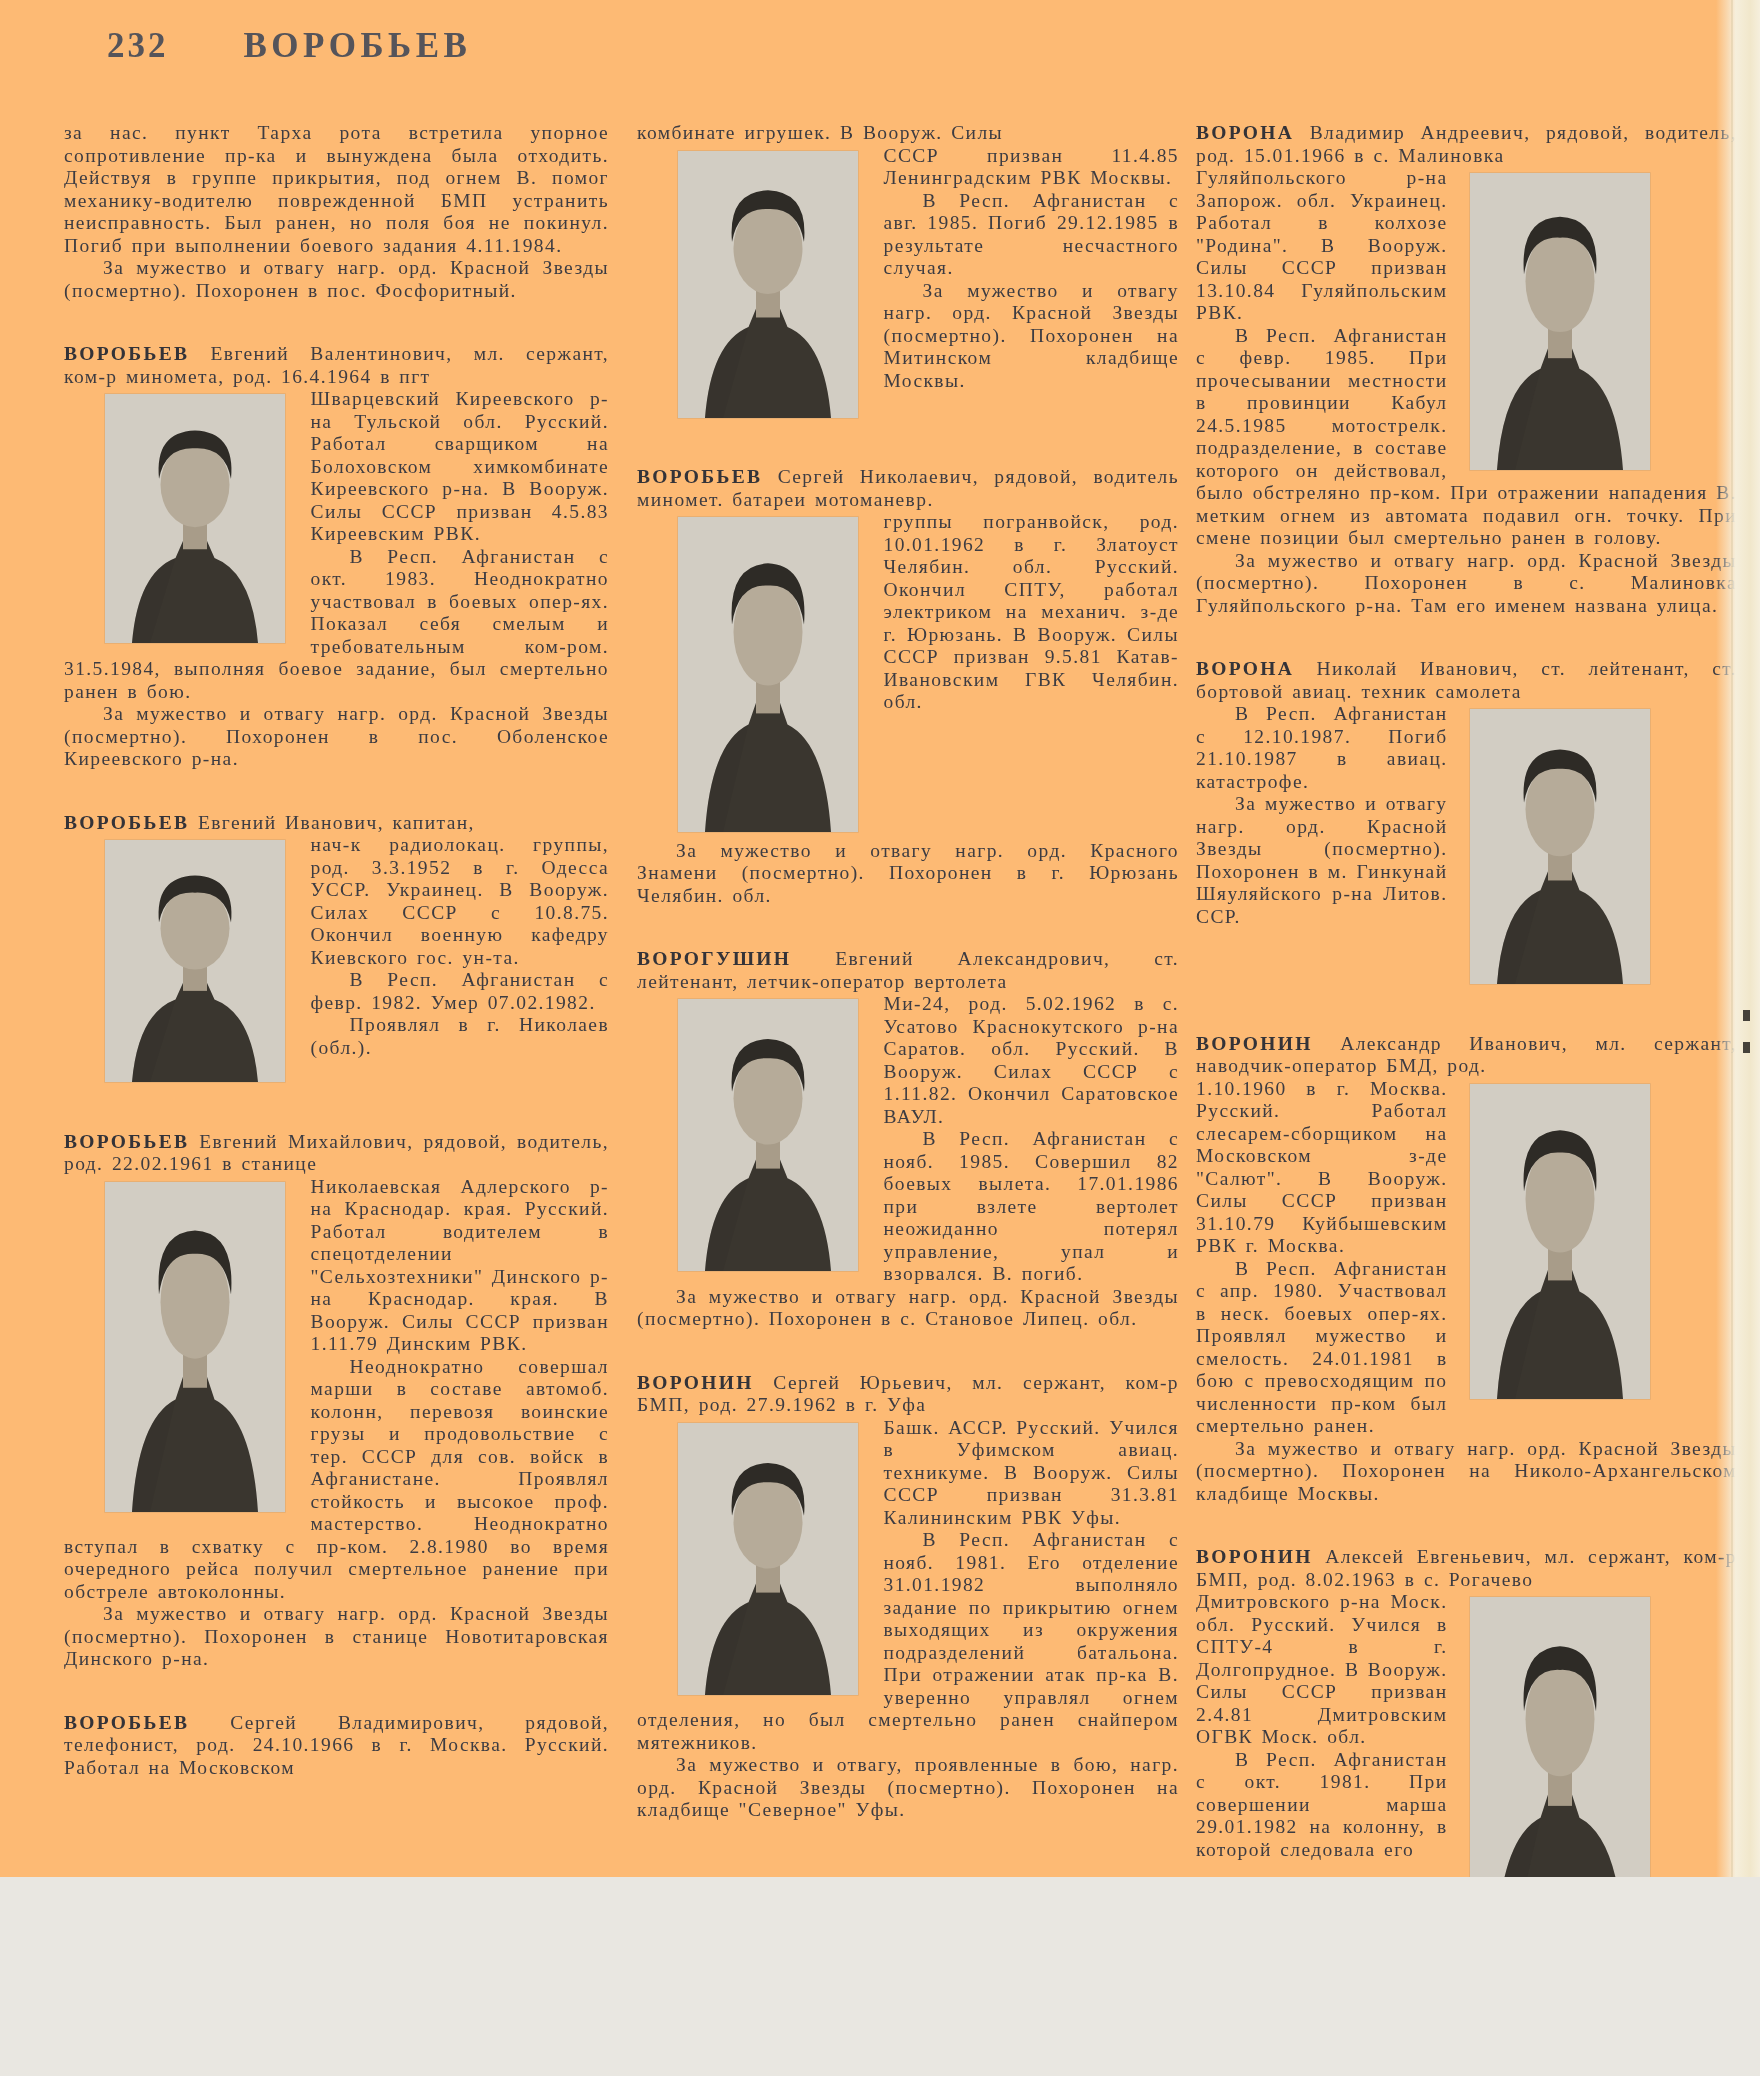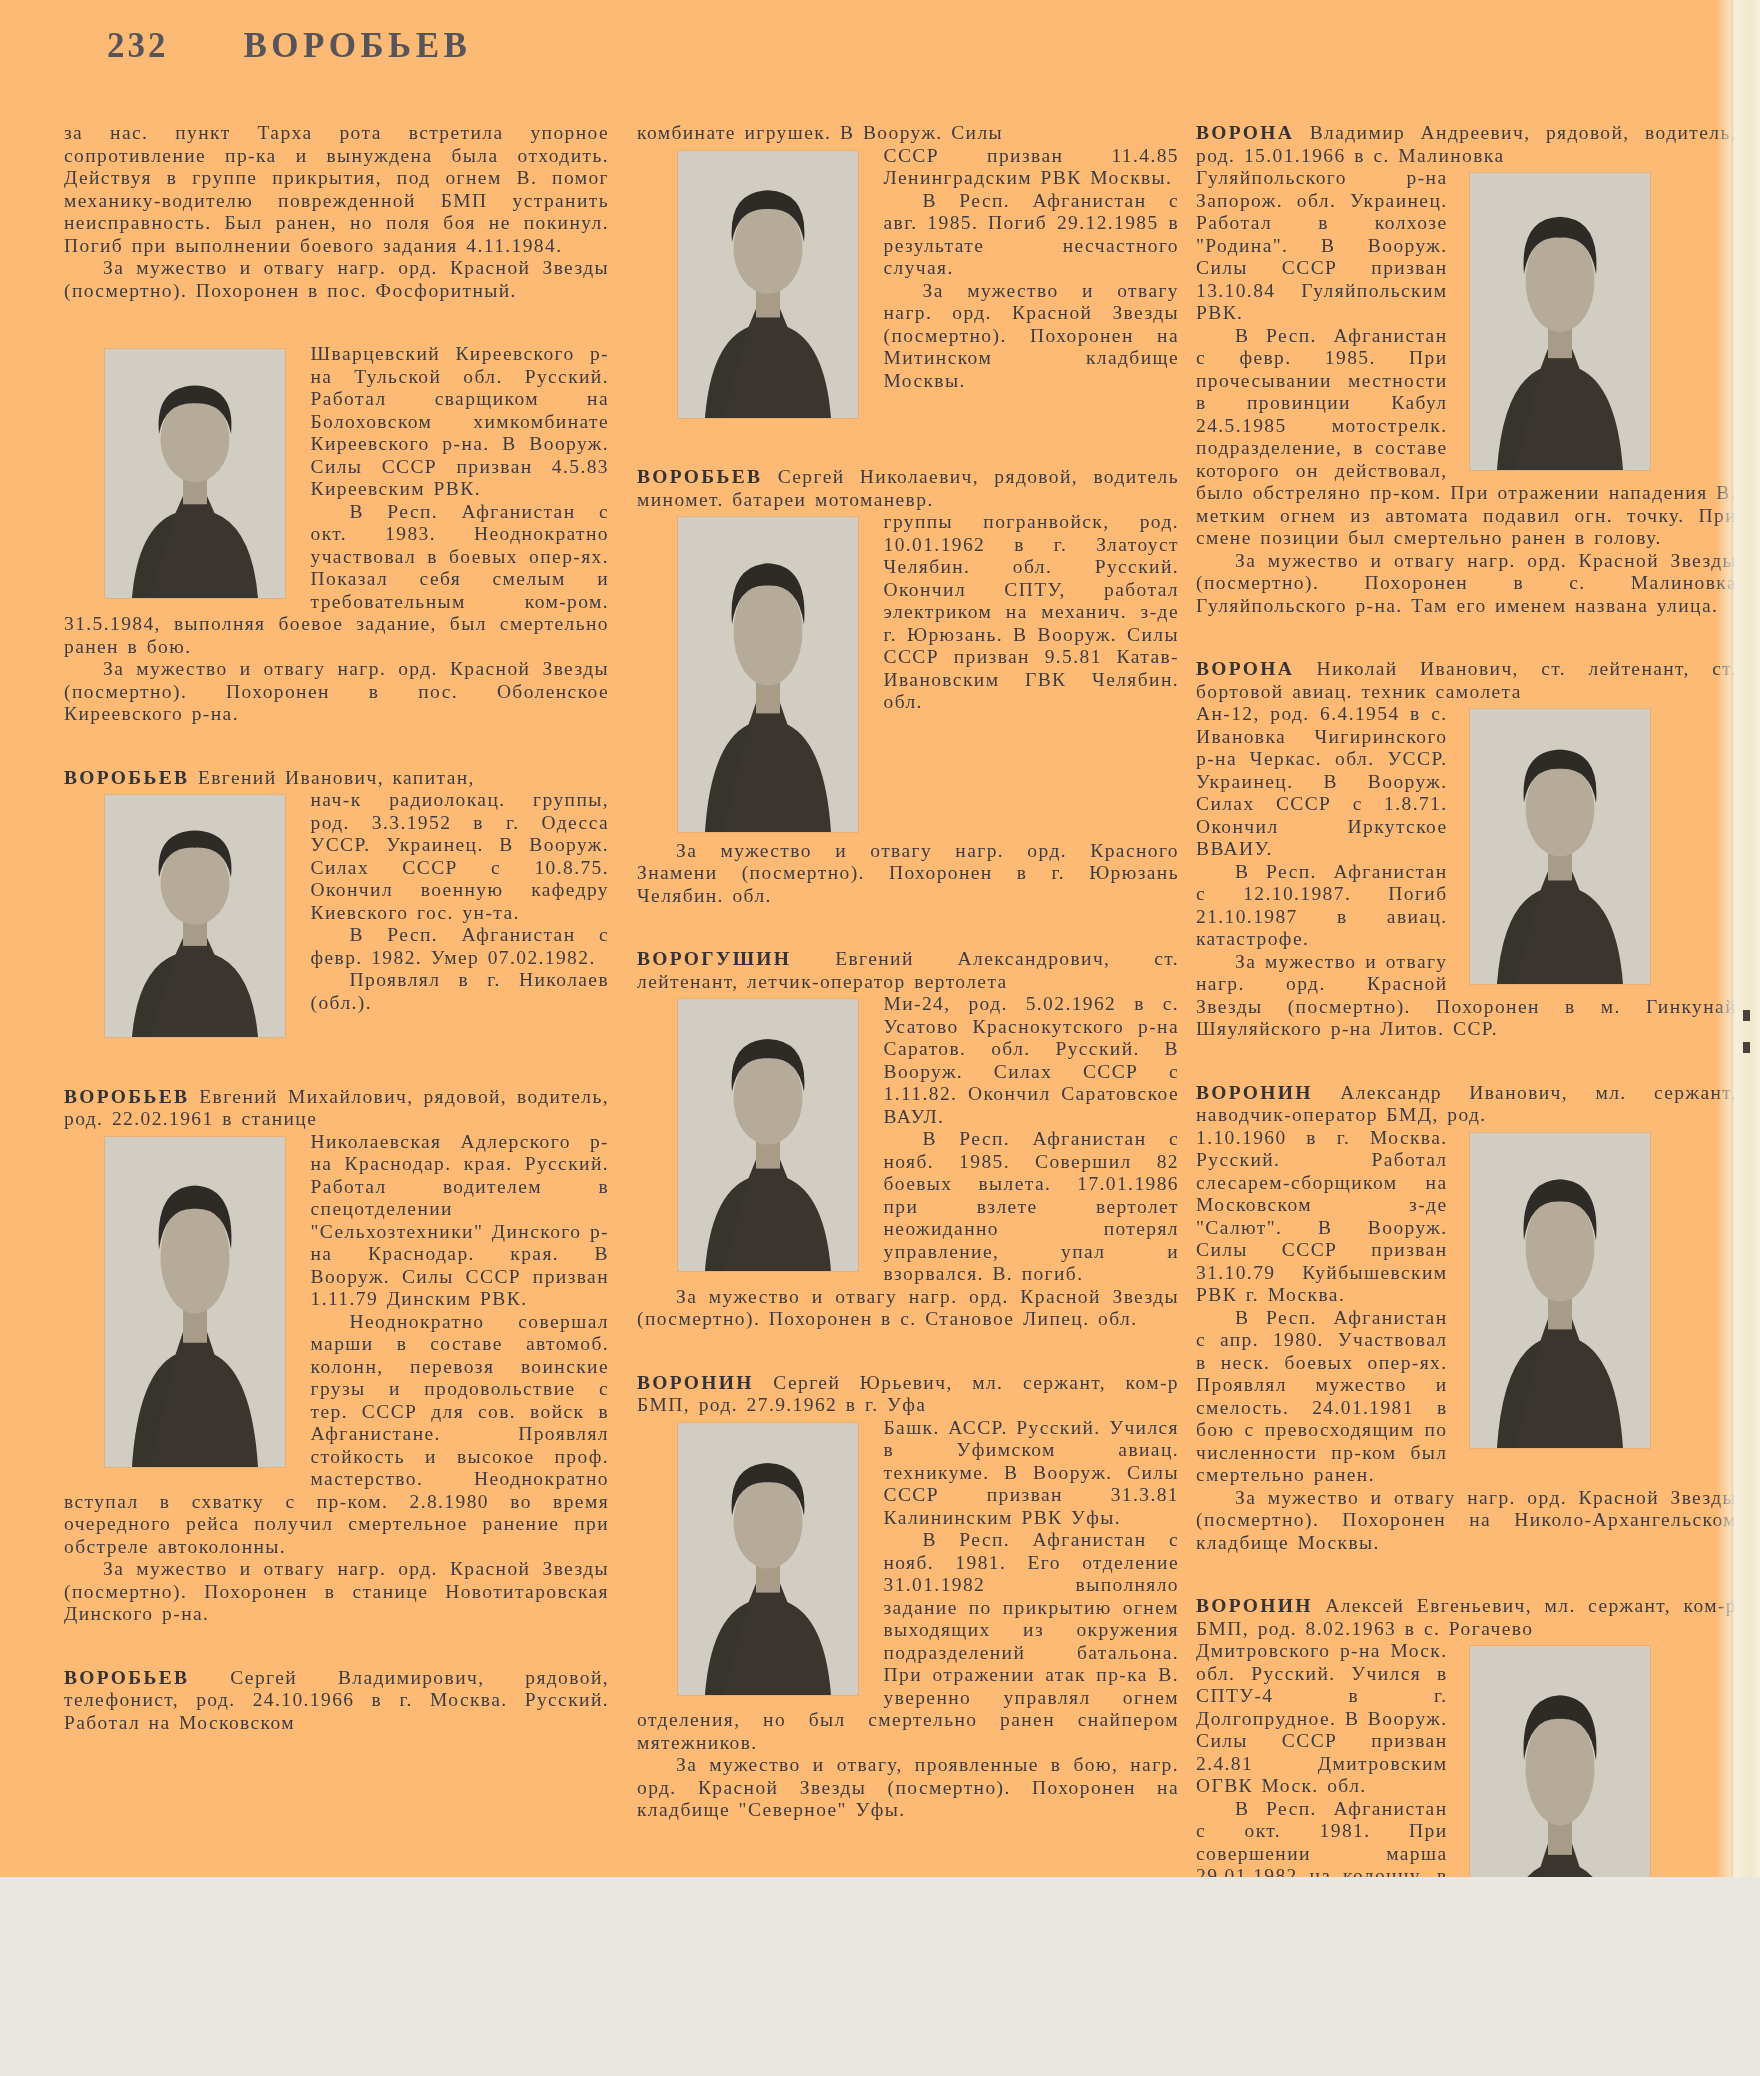--- a/index.html
+++ b/index.html
@@ -65,20 +65,21 @@
     <span>232</span>
     <span class="rh">ВОРОБЬЕВ</span>
   </div>
 
   <div class="column" id="col1">
       <div class="entry">
         <p class="para head-para"><span>за нас. пункт Тарха рота встретила упорное сопротивление пр-ка и вынуждена была отходить. Действуя в группе прикрытия, под огнем В. помог механику-водителю поврежденной БМП устранить неисправность. Был ранен, но поля боя не покинул. Погиб при выполнении боевого задания 4.11.1984.</span></p>
         <p class="para ind below">За мужество и отвагу нагр. орд. Красной Звезды (посмертно). Похоронен в пос. Фосфоритный.</p>
       </div>
       <div class="entry">
+        <p class="para head-para"><b>ВОРОБЬЕВ</b> <span>Евгений Валентинович, мл. сержант, ком-р миномета, род. 16.4.1964 в пгт</span></p>
         <div class="photo photo-left" id="photo-vorobyov-ev">
           <svg viewBox="0 0 120 170" preserveAspectRatio="none" aria-hidden="true">
             <rect x="0" y="0" width="120" height="170" fill="#d7d3c9"></rect>
             <rect x="0" y="0" width="120" height="170" fill="#c9c4b8" opacity="0.35"></rect>
             <path d="M18 170 Q22 122 47 112 L53 98 L67 98 L73 112 Q98 122 102 170 Z" fill="#3a362f"></path>
             <rect x="52" y="88" width="16" height="18" fill="#a89c89"></rect>
             <ellipse cx="60" cy="62" rx="23" ry="29" fill="#b6ab99"></ellipse>
             <path d="M36 58 Q33 26 60 25 Q87 26 84 58 Q80 36 60 37 Q40 36 36 58 Z" fill="#2e2b26"></path>
             <path d="M30 170 L18 170 Q22 122 47 112 Z" fill="#2e2b26" opacity="0.25"></path>
           </svg>
@@ -218,21 +219,20 @@
           <svg viewBox="0 0 120 170" preserveAspectRatio="none" aria-hidden="true">
             <rect x="0" y="0" width="120" height="170" fill="#d7d3c9"></rect>
             <rect x="0" y="0" width="120" height="170" fill="#c9c4b8" opacity="0.35"></rect>
             <path d="M18 170 Q22 122 47 112 L53 98 L67 98 L73 112 Q98 122 102 170 Z" fill="#3a362f"></path>
             <rect x="52" y="88" width="16" height="18" fill="#a89c89"></rect>
             <ellipse cx="60" cy="62" rx="23" ry="29" fill="#b6ab99"></ellipse>
             <path d="M36 58 Q33 26 60 25 Q87 26 84 58 Q80 36 60 37 Q40 36 36 58 Z" fill="#2e2b26"></path>
             <path d="M30 170 L18 170 Q22 122 47 112 Z" fill="#2e2b26" opacity="0.25"></path>
           </svg>
         </div>
-        <p class="para">Ан-12, род. 6.4.1954 в с. Ивановка Чигиринского р-на Черкас. обл. УССР. Украинец. В Вооруж. Силах СССР с 1.8.71. Окончил Иркутское ВВАИУ.</p>
         <p class="para ind">В Респ. Афганистан с 12.10.1987. Погиб 21.10.1987 в авиац. катастрофе.</p>
         <p class="para ind">За мужество и отвагу нагр. орд. Красной Звезды (посмертно). Похоронен в м. Гинкунай Шяуляйского р-на Литов. ССР.</p>
       </div>
       <div class="entry">
         <p class="para head-para"><b>ВОРОНИН</b> <span>Александр Иванович, мл. сержант, наводчик-оператор БМД, род.</span></p>
         <div class="photo photo-right" id="photo-voronin-ai">
           <svg viewBox="0 0 120 170" preserveAspectRatio="none" aria-hidden="true">
             <rect x="0" y="0" width="120" height="170" fill="#d7d3c9"></rect>
             <rect x="0" y="0" width="120" height="170" fill="#c9c4b8" opacity="0.35"></rect>
             <path d="M18 170 Q22 122 47 112 L53 98 L67 98 L73 112 Q98 122 102 170 Z" fill="#3a362f"></path>

